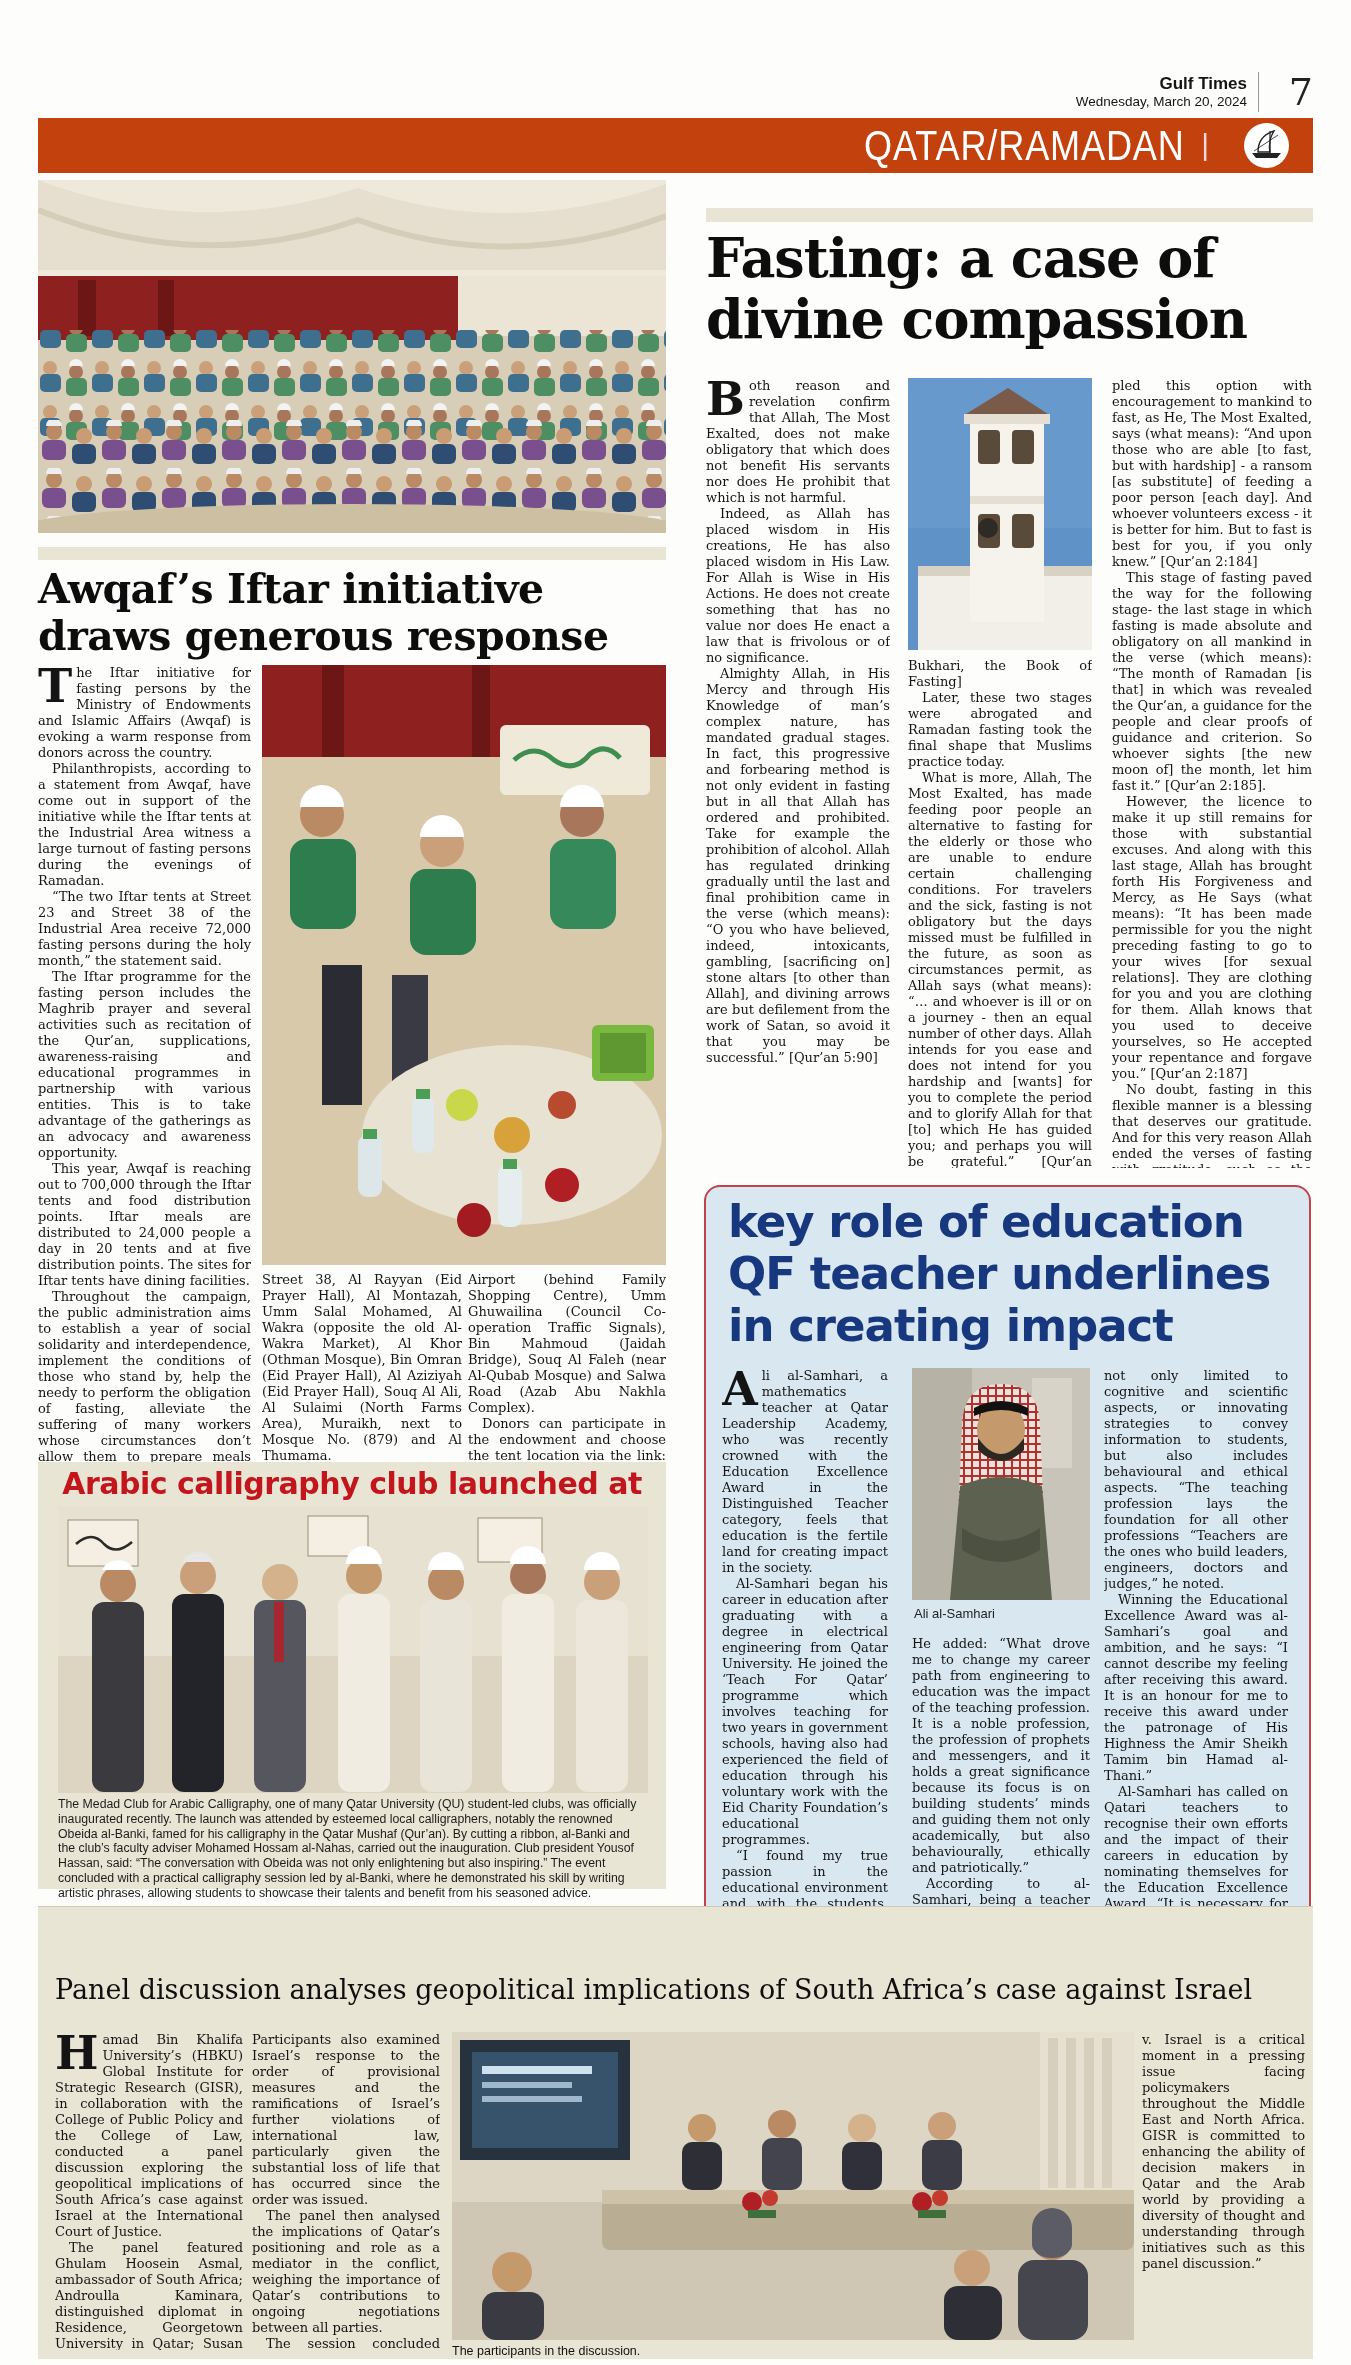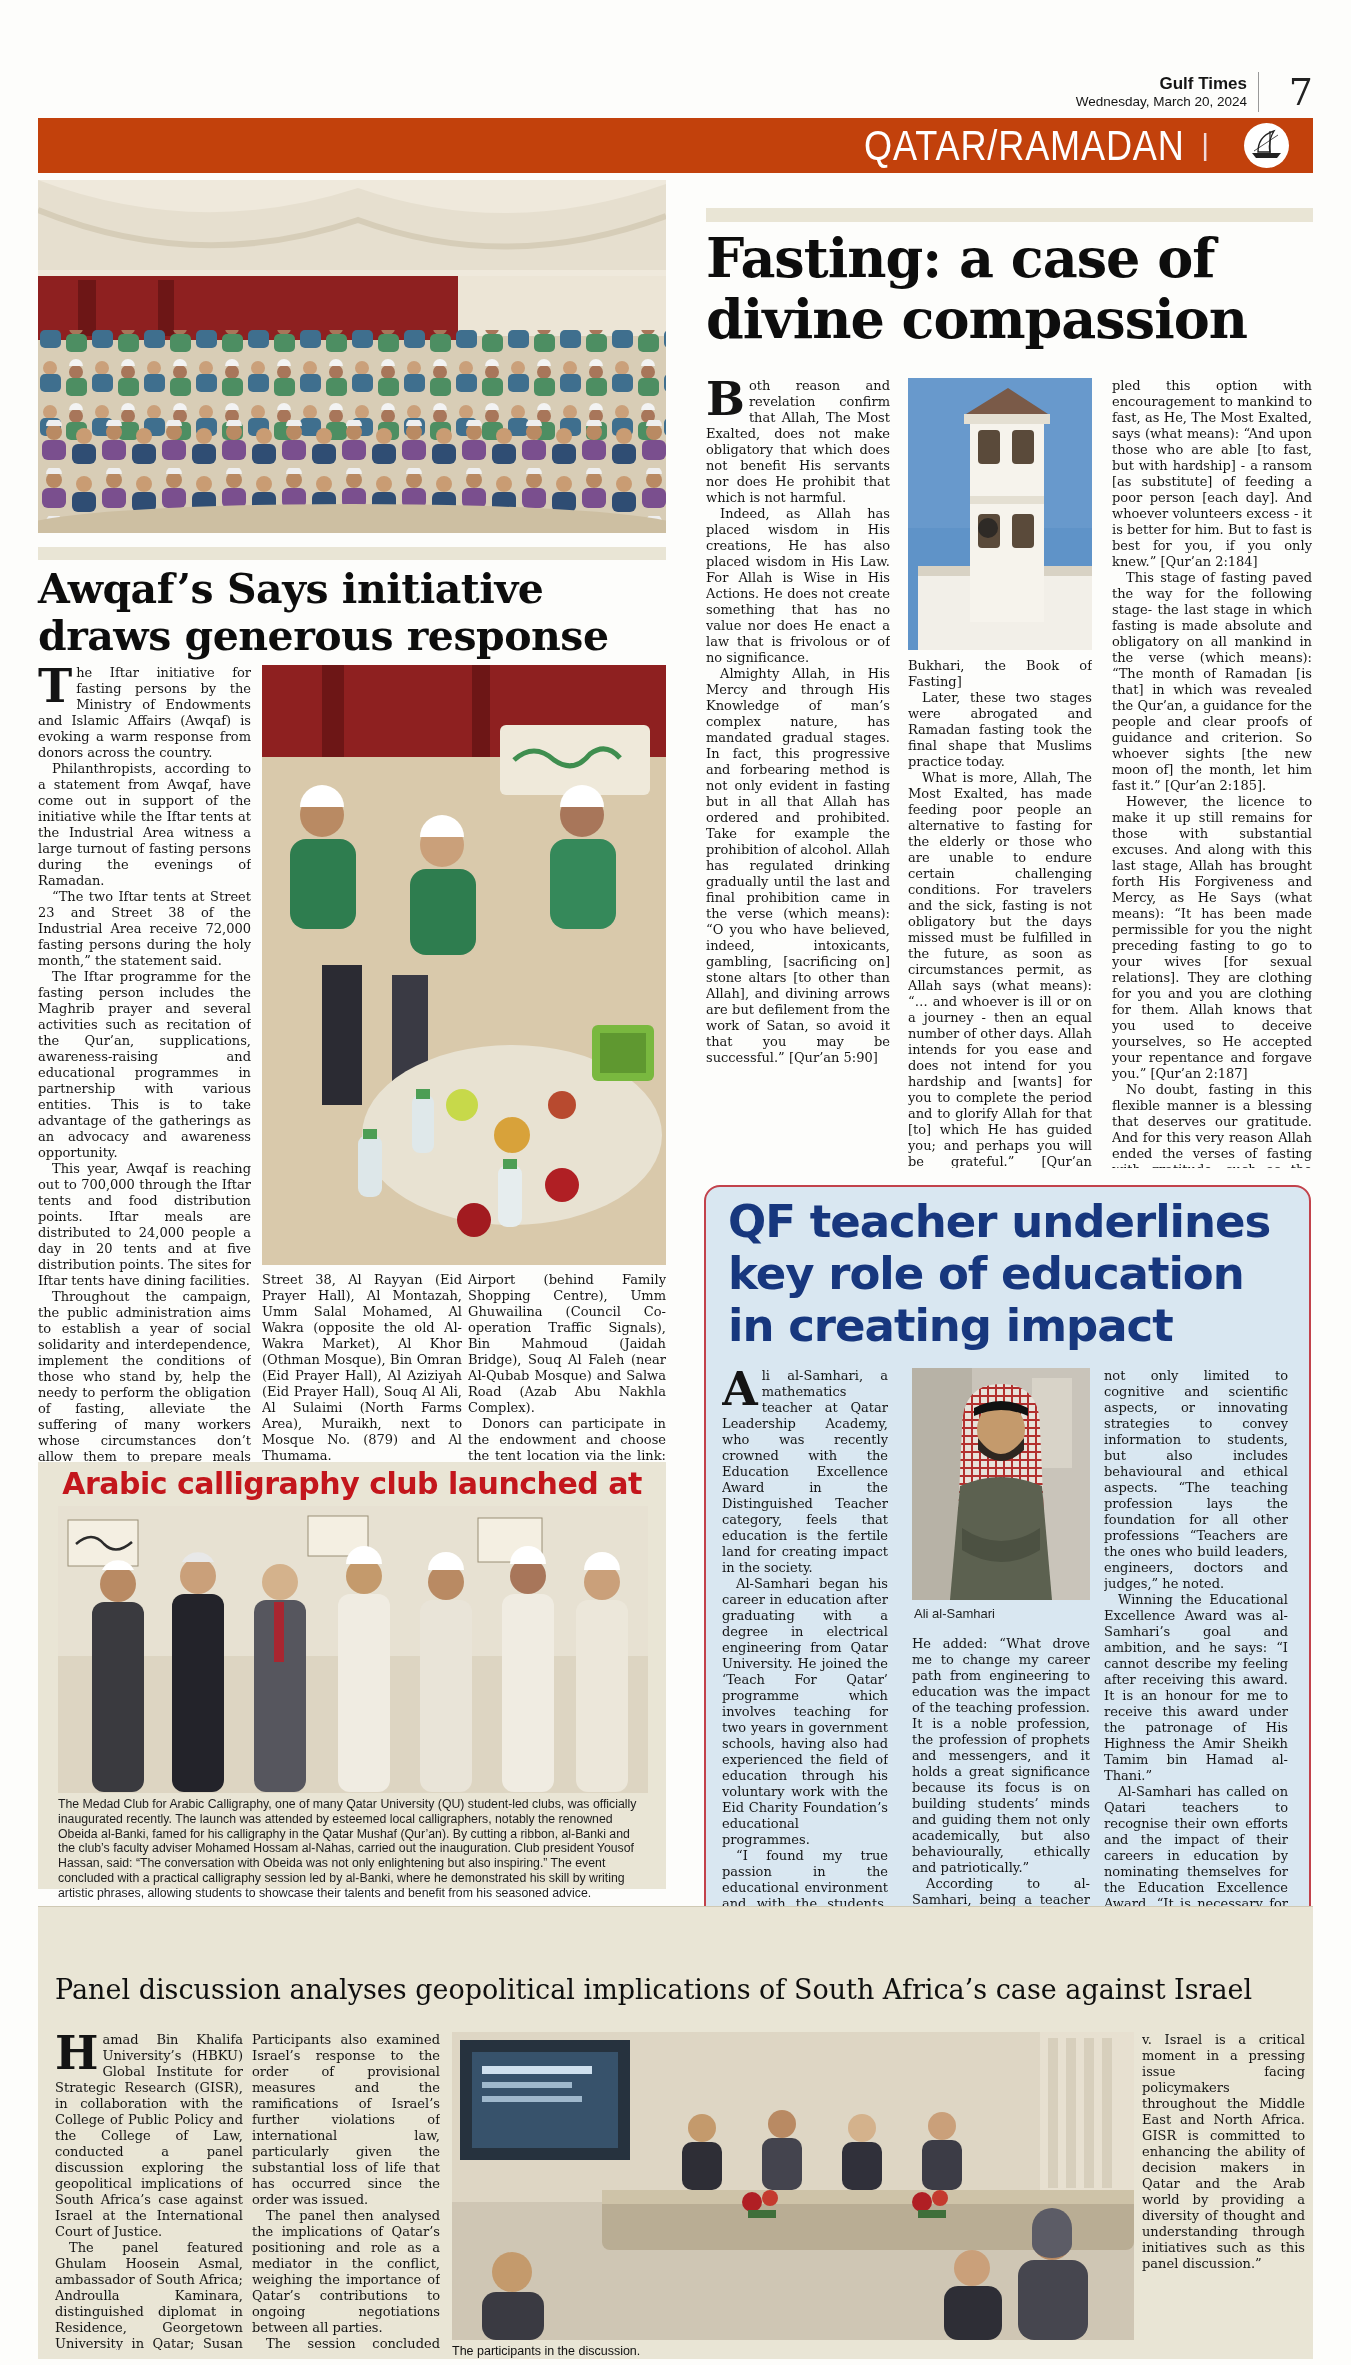--- a/index.html
+++ b/index.html
@@ -94,21 +94,21 @@
       </pattern>
     </defs>
     <rect x="0" y="150" width="628" height="110" fill="url(#crowd)"></rect>
     <rect x="0" y="240" width="628" height="113" fill="url(#crowd2)"></rect>
     <ellipse cx="314" cy="348" rx="330" ry="24" fill="#cdbfa2"></ellipse>
   </svg>
 
   <div class="abs kicker" style="left:38px;top:547px;width:628px;height:13px;"></div>
 
   <div class="abs hl-serif" id="awqaf-hl">
-    <div>Awqaf’s Says initiative</div>
+    <div>Awqaf’s Iftar initiative</div>
     <div>draws generous response</div>
   </div>
 
   <div class="col" style="left:38px;top:665px;width:213px;height:803px;">
       <p class="para"><span class="dropcap">T</span>he Iftar initiative for fasting persons by the Ministry of Endowments and Islamic Affairs (Awqaf) is evoking a warm response from donors across the country.</p>
       <p class="para">Philanthropists, according to a statement from Awqaf, have come out in support of the initiative while the Iftar tents at the Industrial Area witness a large turnout of fasting persons during the evenings of Ramadan.</p>
       <p class="para">“The two Iftar tents at Street 23 and Street 38 of the Industrial Area receive 72,000 fasting persons during the holy month,” the statement said.</p>
       <p class="para">The Iftar programme for the fasting person includes the Maghrib prayer and several activities such as recitation of the Qur’an, supplications, awareness-raising and educational programmes in partnership with various entities. This is to take advantage of the gatherings as an advocacy and awareness opportunity.</p>
       <p class="para">This year, Awqaf is reaching out to 700,000 through the Iftar tents and food distribution points. Iftar meals are distributed to 24,000 people a day in 20 tents and at five distribution points. The sites for Iftar tents have dining facilities.</p>
       <p class="para">Throughout the campaign, the public administration aims to establish a year of social solidarity and interdependence, implement the conditions of those who stand by, help the needy to perform the obligation of fasting, alleviate the suffering of many workers whose circumstances don’t allow them to prepare meals promptly and make use of the gatherings for awareness-raising and educating.</p>
@@ -206,22 +206,22 @@
         <p class="para">pled this option with encouragement to mankind to fast, as He, The Most Exalted, says (what means): “And upon those who are able [to fast, but with hardship] - a ransom [as substitute] of feeding a poor person [each day]. And whoever volunteers excess - it is better for him. But to fast is best for you, if you only knew.” [Qur’an 2:184]</p>
         <p class="para">This stage of fasting paved the way for the following stage- the last stage in which fasting is made absolute and obligatory on all mankind in the verse (which means): “The month of Ramadan [is that] in which was revealed the Qur’an, a guidance for the people and clear proofs of guidance and criterion. So whoever sights [the new moon of] the month, let him fast it.” [Qur’an 2:185].</p>
         <p class="para">However, the licence to make it up still remains for those with substantial excuses. And along with this last stage, Allah has brought forth His Forgiveness and Mercy, as He Says (what means): “It has been made permissible for you the night preceding fasting to go to your wives [for sexual relations]. They are clothing for you and you are clothing for them. Allah knows that you used to deceive yourselves, so He accepted your repentance and forgave you.” [Qur’an 2:187]</p>
         <p class="para">No doubt, fasting in this flexible manner is a blessing that deserves our gratitude. And for this very reason Allah ended the verses of fasting with gratitude, such as the verse (which means): “Allah intends for you ease and does not intend for you hardship and [wants] for you to complete the period and to glorify Allah for that [to] which He has guided you; and perhaps you will be grateful.” [Qur’an 2:185]</p>
       </div>
 
   </div>
 
   <div class="abs" id="qfbox"></div>
   <div class="abs" id="qf-hl">
+    <div>key role of education</div>
     <div>QF teacher underlines</div>
-    <div>key role of education</div>
     <div>in creating impact</div>
   </div>
   <div class="col" style="left:722px;top:1368px;width:166px;height:576px;">
       <p class="para"><span class="dropcap">A</span>li al-Samhari, a mathematics teacher at Qatar Leadership Academy, who was recently crowned with the Education Excellence Award in the Distinguished Teacher category, feels that education is the fertile land for creating impact in the society.</p>
       <p class="para">Al-Samhari began his career in education after graduating with a degree in electrical engineering from Qatar University. He joined the ‘Teach For Qatar’ programme which involves teaching for two years in government schools, having also had experienced the field of education through his voluntary work with the Eid Charity Foundation’s educational programmes.</p>
       <p class="para">“I found my true passion in the educational environment and with the students. The educational environment itself is fertile ground for creating impact, through which we can convey valuable messages to future generations, contribute to promoting positive behaviours, and correcting principles and thinking patterns. It can create an impact in the short and long-term on the student’s personality,” he said.</p>
     </div>
 
   <svg class="abs ph" style="left:912px;top:1368px;" width="178" height="232" viewBox="0 0 178 232">
     <rect width="178" height="232" fill="#c9c4ba"></rect>

